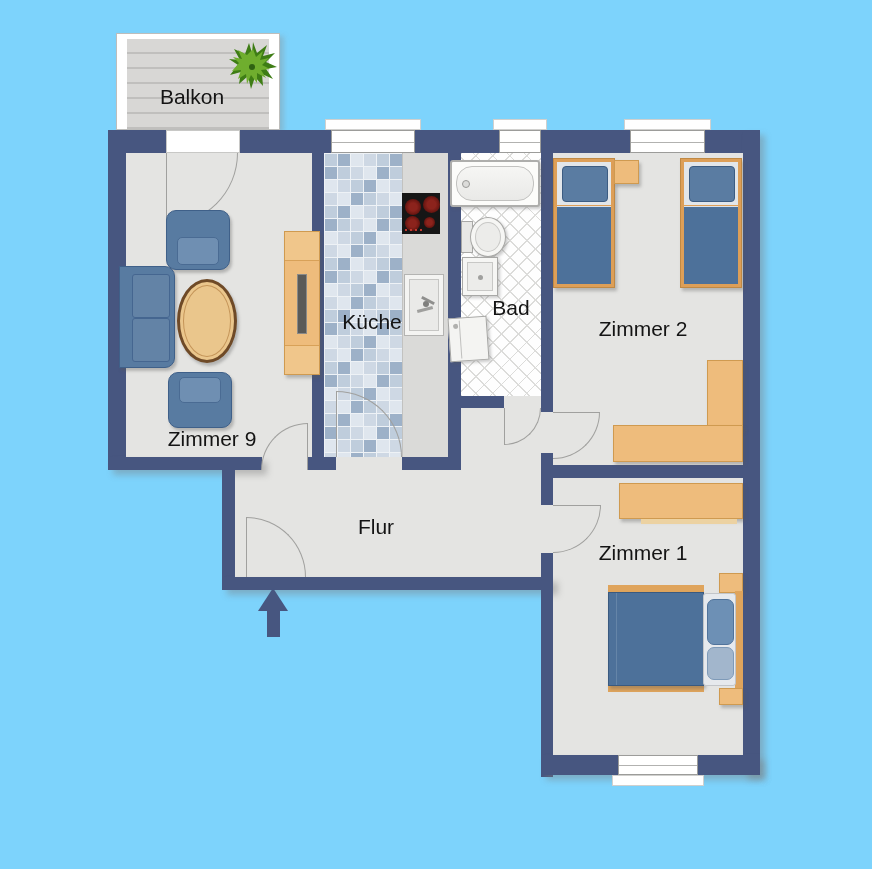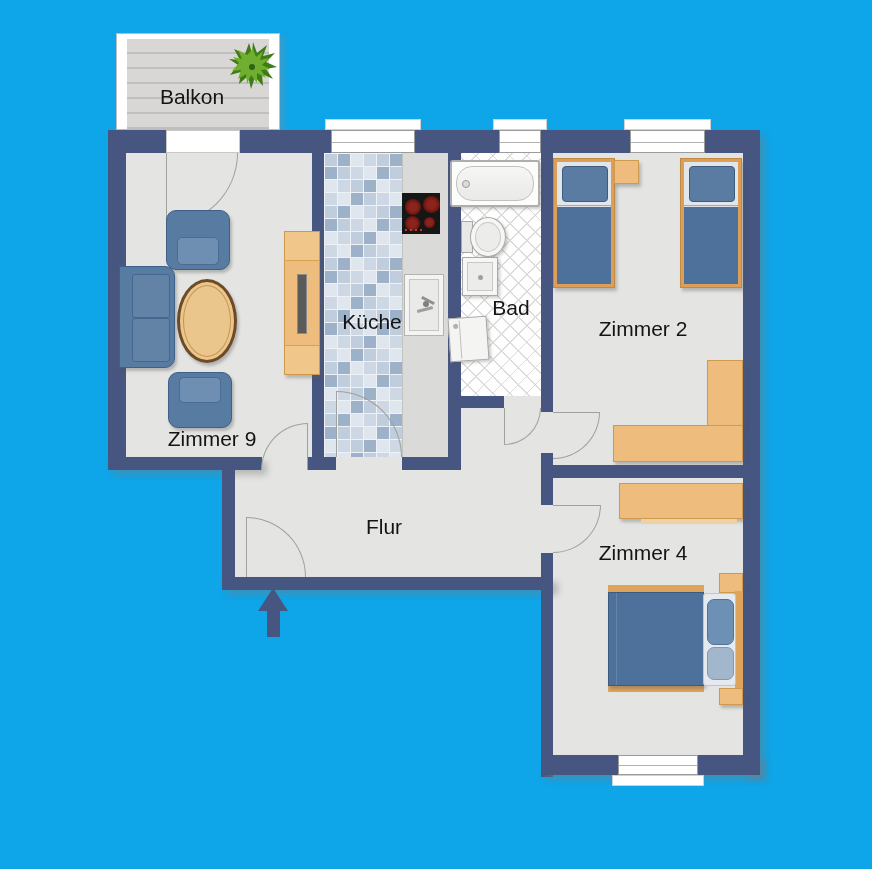--- a/index.html
+++ b/index.html
@@ -1,16 +1,16 @@
 <!DOCTYPE html>
 <html><head>
 <meta charset="utf-8">
 <style>
   html,body{margin:0;padding:0;background:#fff;}
-  .plan{position:relative;width:872px;height:869px;background:#0ea5e9;overflow:hidden;
+  .plan{position:relative;width:872px;height:869px;background:#7dd3fc;overflow:hidden;
         font-family:"Liberation Sans",sans-serif;}
   .wall{position:absolute;background:#475680;}
   .wall.sh{box-shadow:5px 5px 6px rgba(120,120,120,.4);}
   .floor{position:absolute;background:#e4e4e2;}
   .threshold{position:absolute;background:#e4e4e2;}
   .threshold-white{position:absolute;background:#ffffff;border-top:1px solid #d4d4d2;border-bottom:1px solid #d4d4d2;box-sizing:border-box;}
   .kitchen-tiles{position:absolute;background-color:#ccd6e2;background-image:
       linear-gradient(#eef2f6 1px, transparent 1px),
       linear-gradient(90deg,#eef2f6 1px, transparent 1px),
       repeating-conic-gradient(rgba(255,255,255,.50) 0% 25%, rgba(0,0,0,0) 0% 50%),
@@ -207,16 +207,16 @@
   <div class="wood" style="left:719px;top:688px;width:24px;height:17px;"></div>
 
   <div style="position:absolute;left:258px;top:588px;width:0;height:0;border-left:15px solid transparent;border-right:15px solid transparent;border-bottom:23px solid #475680;"></div>
   <div style="position:absolute;left:267px;top:610px;width:13px;height:27px;background:#475680;"></div>
 
   <div class="room-label" style="left:192px;top:97px;">Balkon</div>
   <div class="room-label" style="left:212px;top:439px;">Zimmer 9</div>
   <div class="room-label" style="left:372px;top:322px;">Küche</div>
   <div class="room-label" style="left:511px;top:308px;">Bad</div>
   <div class="room-label" style="left:643px;top:329px;">Zimmer 2</div>
-  <div class="room-label" style="left:384px;top:527px;">Flur</div>
-  <div class="room-label" style="left:643px;top:553px;">Zimmer 4</div>
+  <div class="room-label" style="left:376px;top:527px;">Flur</div>
+  <div class="room-label" style="left:643px;top:553px;">Zimmer 1</div>
 
 </div>
 
 </body></html>

